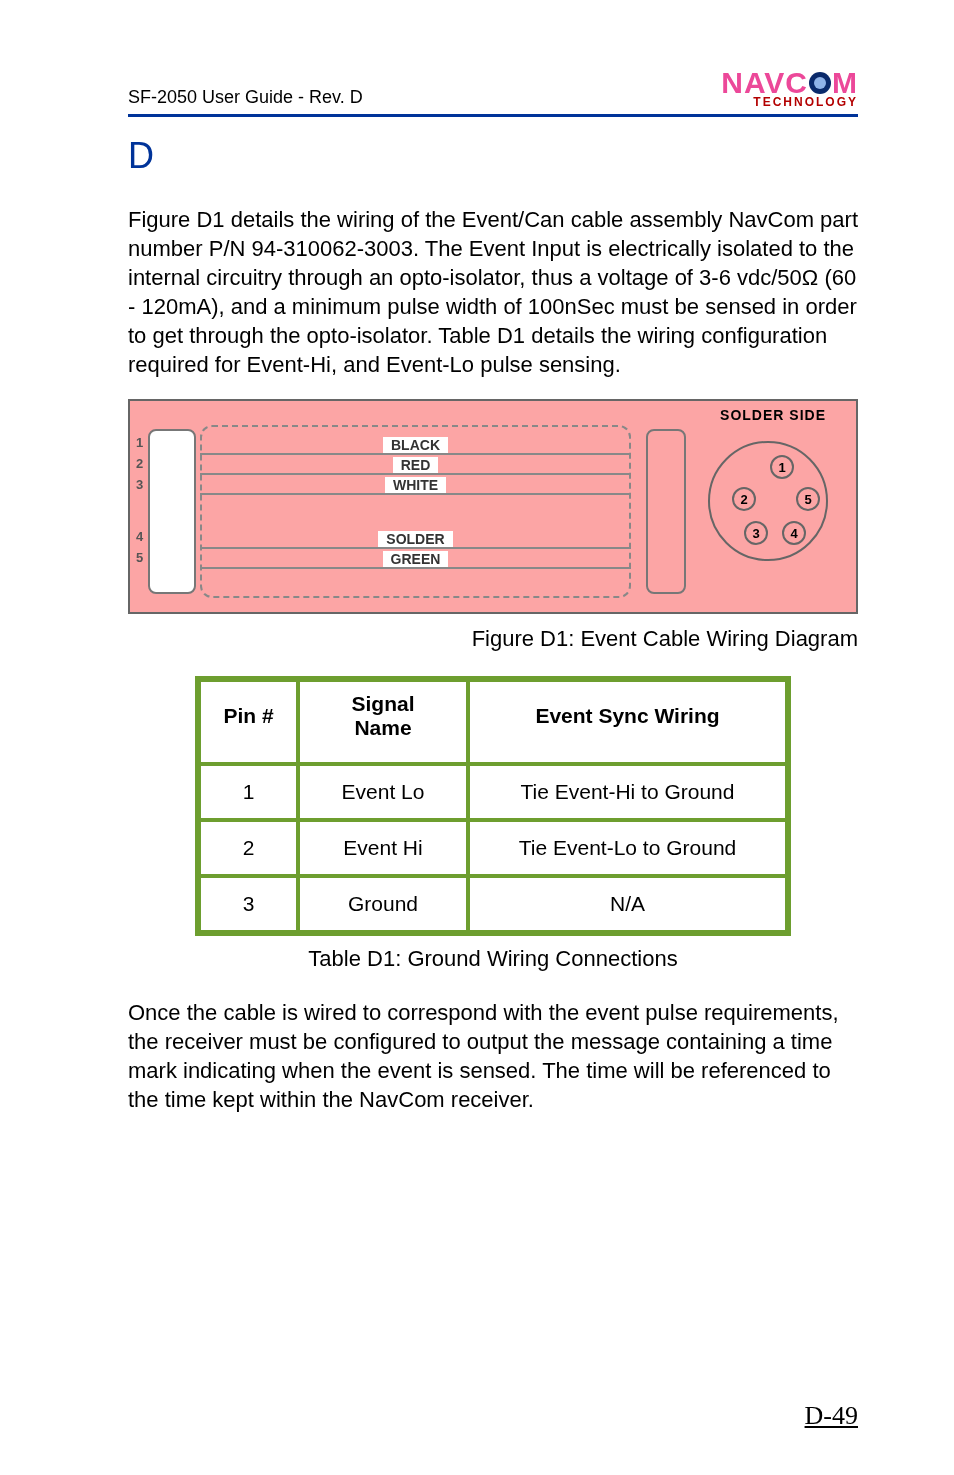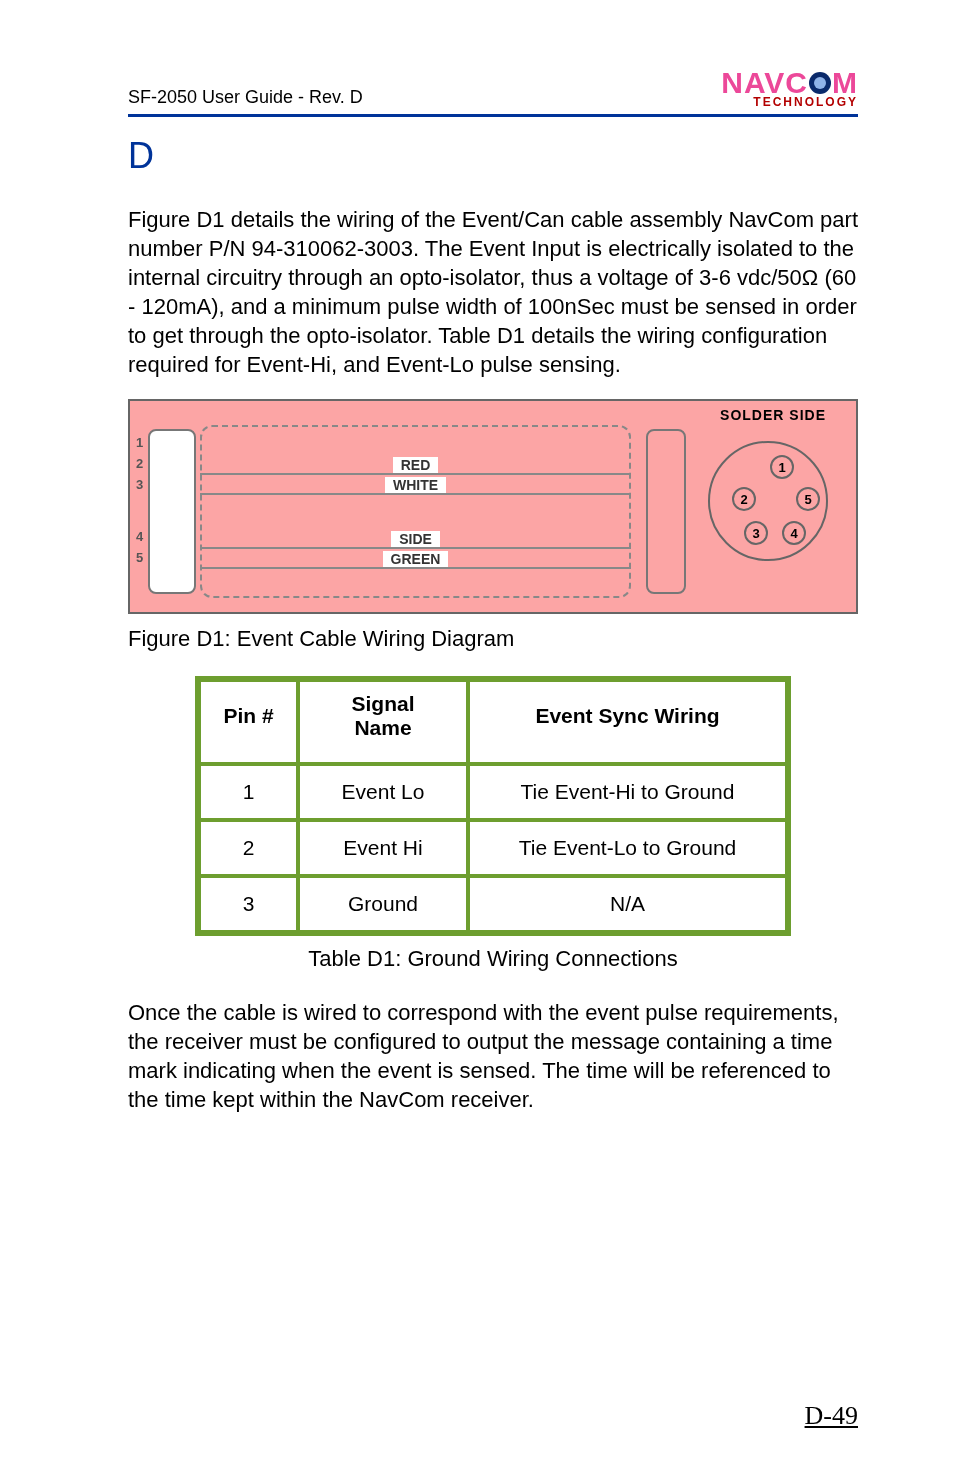--- a/index.html
+++ b/index.html
@@ -175,21 +175,21 @@
     align-items: center;
     justify-content: center;
   }
   .rcp1 { top: 12px; left: 60px; }
   .rcp2 { top: 44px; left: 22px; }
   .rcp3 { top: 78px; left: 34px; }
   .rcp4 { top: 78px; left: 72px; }
   .rcp5 { top: 44px; left: 86px; }
 
   .fig-caption {
-    text-align: left;
+    text-align: right;
     font-size: 22px;
     margin-bottom: 24px;
   }
 
   
   .evt-table-wrap { display:flex; justify-content:center; margin-bottom:10px; }
   table.evt {
     border-collapse: collapse;
     border: 6px solid #6d9e2f;
   }
@@ -247,23 +247,24 @@
   <div class="solder-label">SOLDER SIDE</div>
   <div class="conn-left"></div>
   <div class="pin-num pn1">1</div>
   <div class="pin-num pn2">2</div>
   <div class="pin-num pn3">3</div>
   <div class="pin-num pn4">4</div>
   <div class="pin-num pn5">5</div>
 
   <div class="dash-box"></div>
 
+  <div class="wire-row wr1"><span>BLACK</span></div>
   <div class="wire-row wr2"><span>RED</span></div>
   <div class="wire-row wr3"><span>WHITE</span></div>
-  <div class="wire-row wr4"><span>SIDE</span></div>
+  <div class="wire-row wr4"><span>SOLDER</span></div>
   <div class="wire-row wr5"><span>GREEN</span></div>
 
   <div class="conn-right-shell"></div>
   <div class="round-conn">
     <div class="rc-pin rcp1">1</div>
     <div class="rc-pin rcp2">2</div>
     <div class="rc-pin rcp3">3</div>
     <div class="rc-pin rcp4">4</div>
     <div class="rc-pin rcp5">5</div>
   </div>

